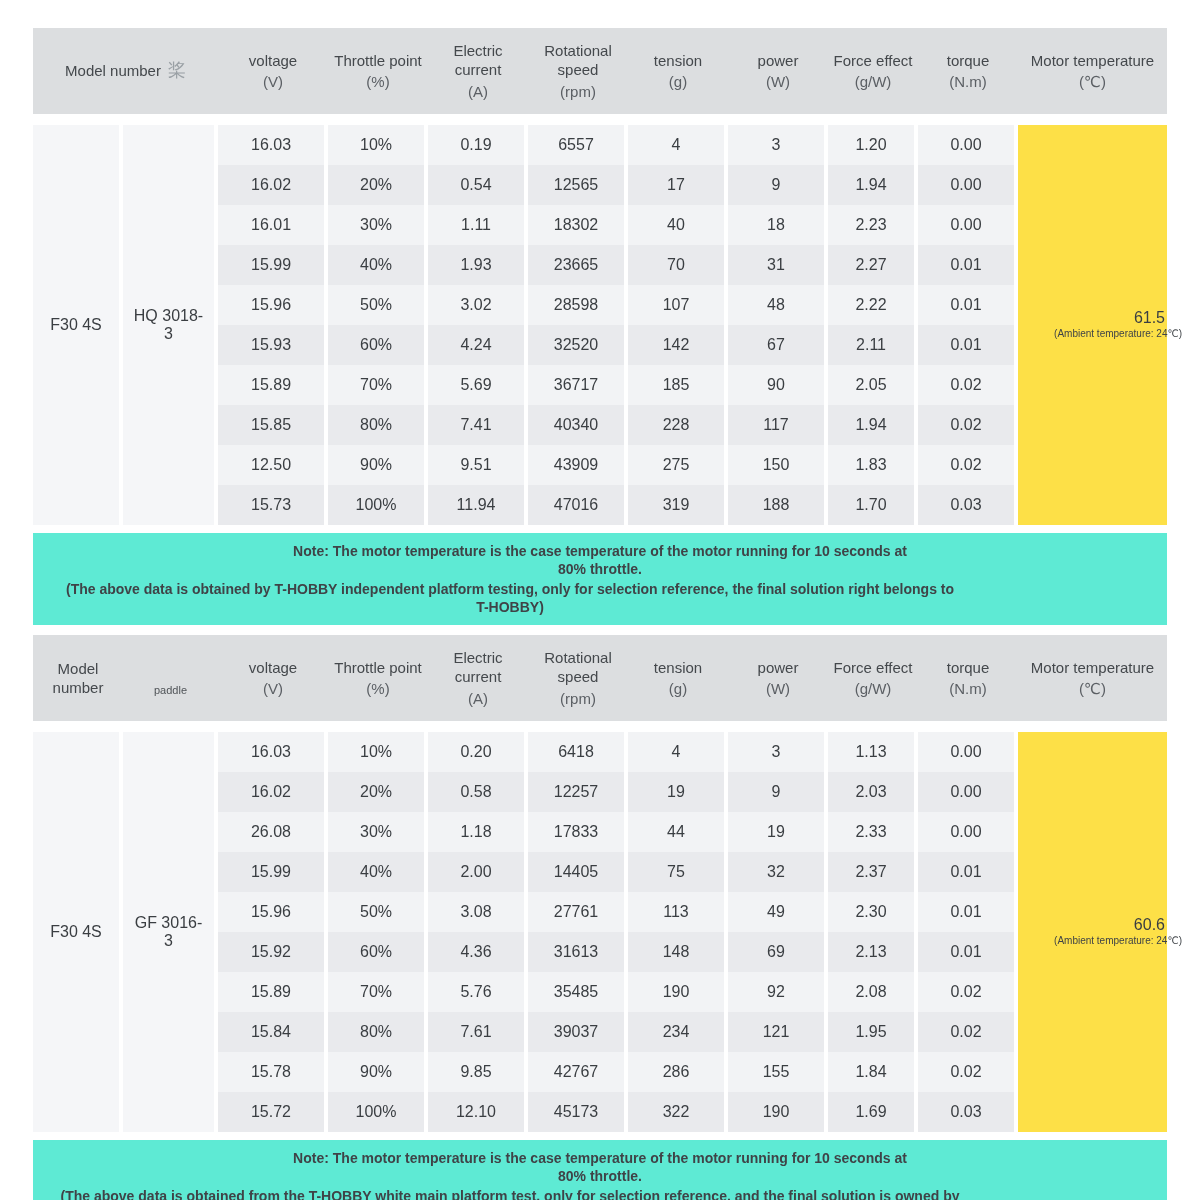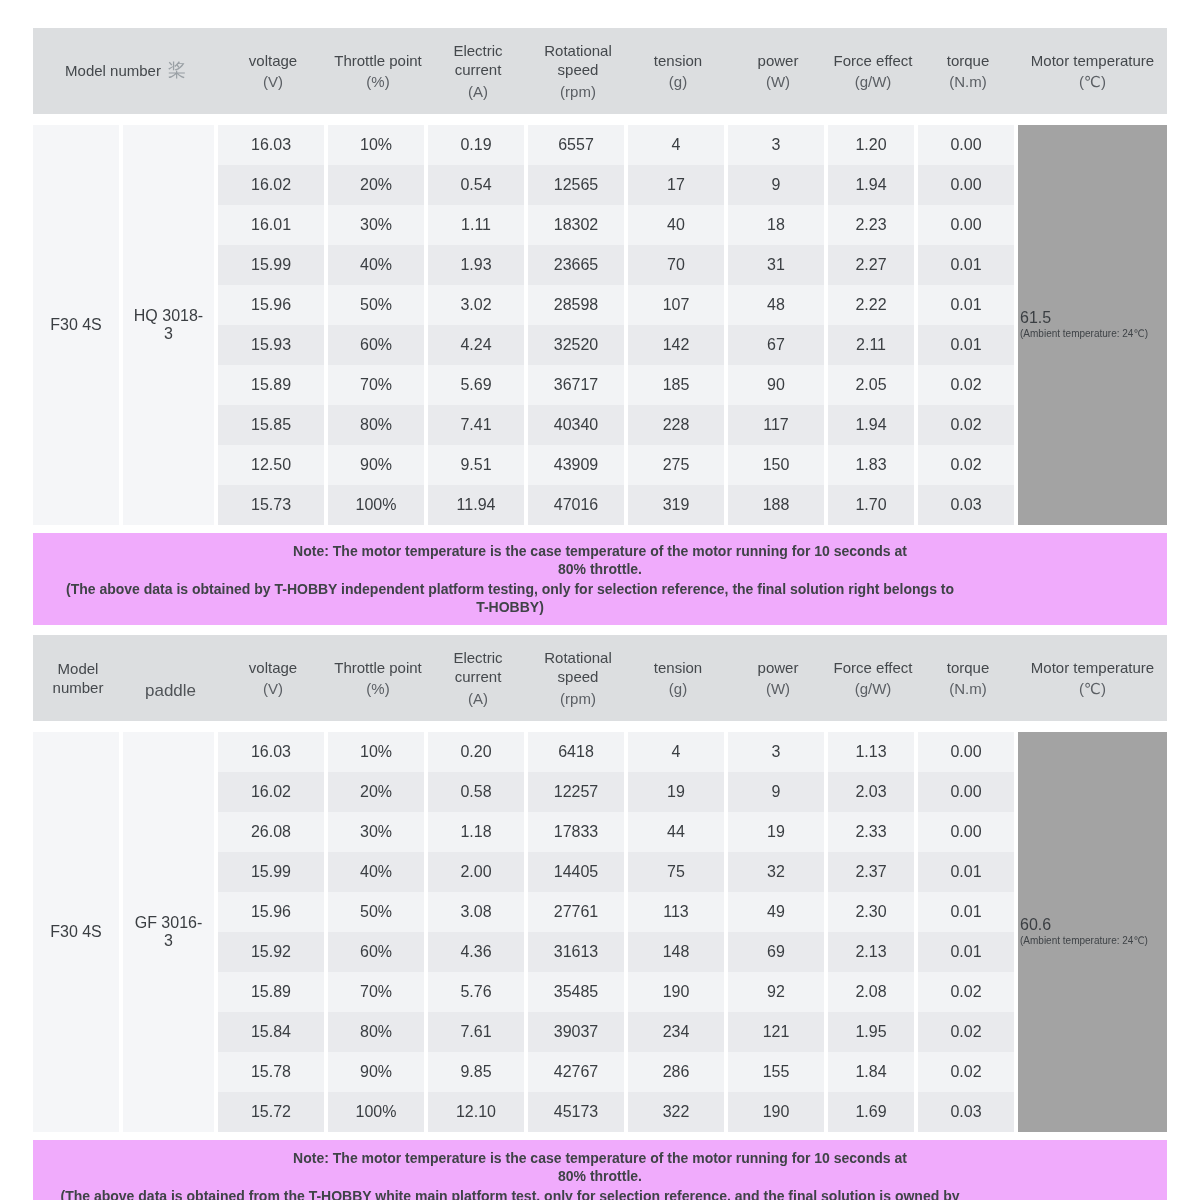--- a/index.html
+++ b/index.html
@@ -24,21 +24,21 @@
     font-weight: normal;
     color: #45494e;
     font-size: 15px;
     line-height: 1.28;
     text-align: center;
     vertical-align: middle;
     padding: 0 4px;
   }
   .h-label { color: #44484c; }
   .h-unit  { color: #5b5f64; margin-top: 2px; }
-  .h-paddle { font-size: 17px; color: #505458; margin-top: 25px; }
+  .h-paddle { font-size: 11px; color: #505458; margin-top: 25px; }
   .cjk { color: #9aa0a5; font-size: 18px; margin-left: 7px; }
 
   tr.row-spacer-top td { height: 9px; background: transparent; }
   tr.row-spacer-bottom td { height: 6px; background: transparent; }
 
   tr.data-row { height: 40px; }
   td.cell {
     text-align: center;
     vertical-align: middle;
     font-size: 16px;
@@ -52,37 +52,37 @@
   td.merged {
     background: #f5f6f8;
     border-right: 4px solid #ffffff;
     text-align: center;
     vertical-align: middle;
     font-size: 16px;
     color: #3a3e42;
     padding: 0 9px;
   }
   td.temp-cell {
-    background: #a3a3a3;
-    text-align: left;
+    background: #fde047;
+    text-align: right;
     vertical-align: middle;
     color: #3a3e42;
     padding: 0 2px;
   }
   .temp-value { font-size: 16px; color: #3a3e42; }
   .temp-ambient {
     font-size: 10px;
     line-height: 1.4;
     width: 162px;
     margin: 0 auto 0 auto;
     color: #3f4347;
   }
 
   td.note-band {
-    background: #f0abfc;
+    background: #5eead4;
     height: 80px;
     vertical-align: middle;
     padding: 6px 0;
   }
   .note-p1, .note-p2 {
     margin: 0 auto;
     text-align: center;
     font-size: 14px;
     font-weight: bold;
     color: #3f4347;

